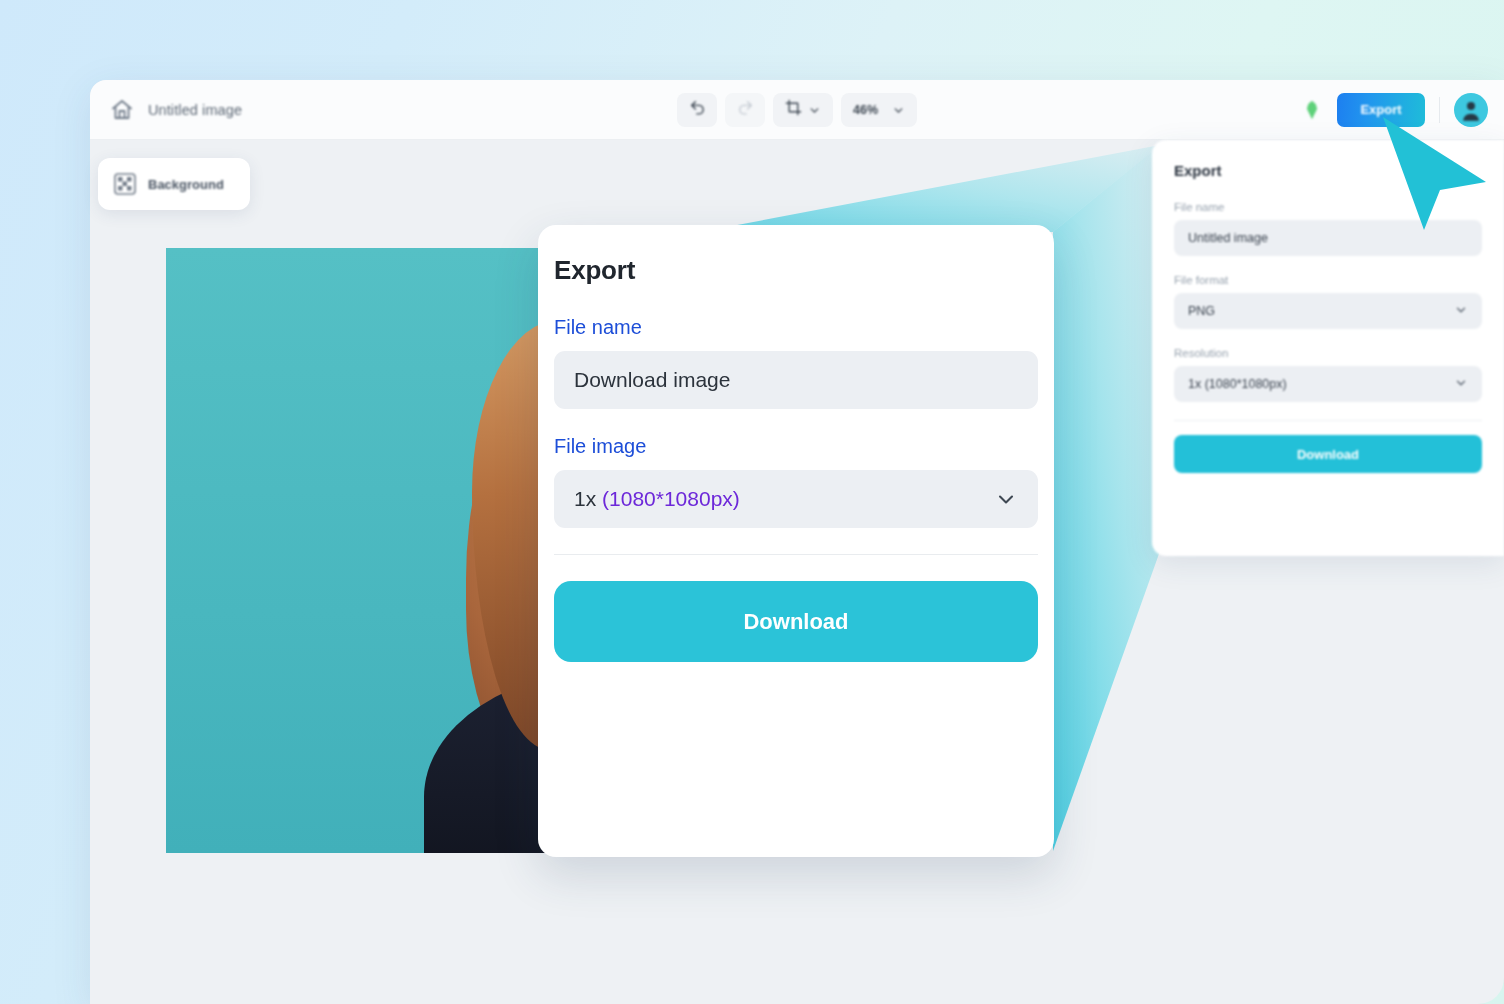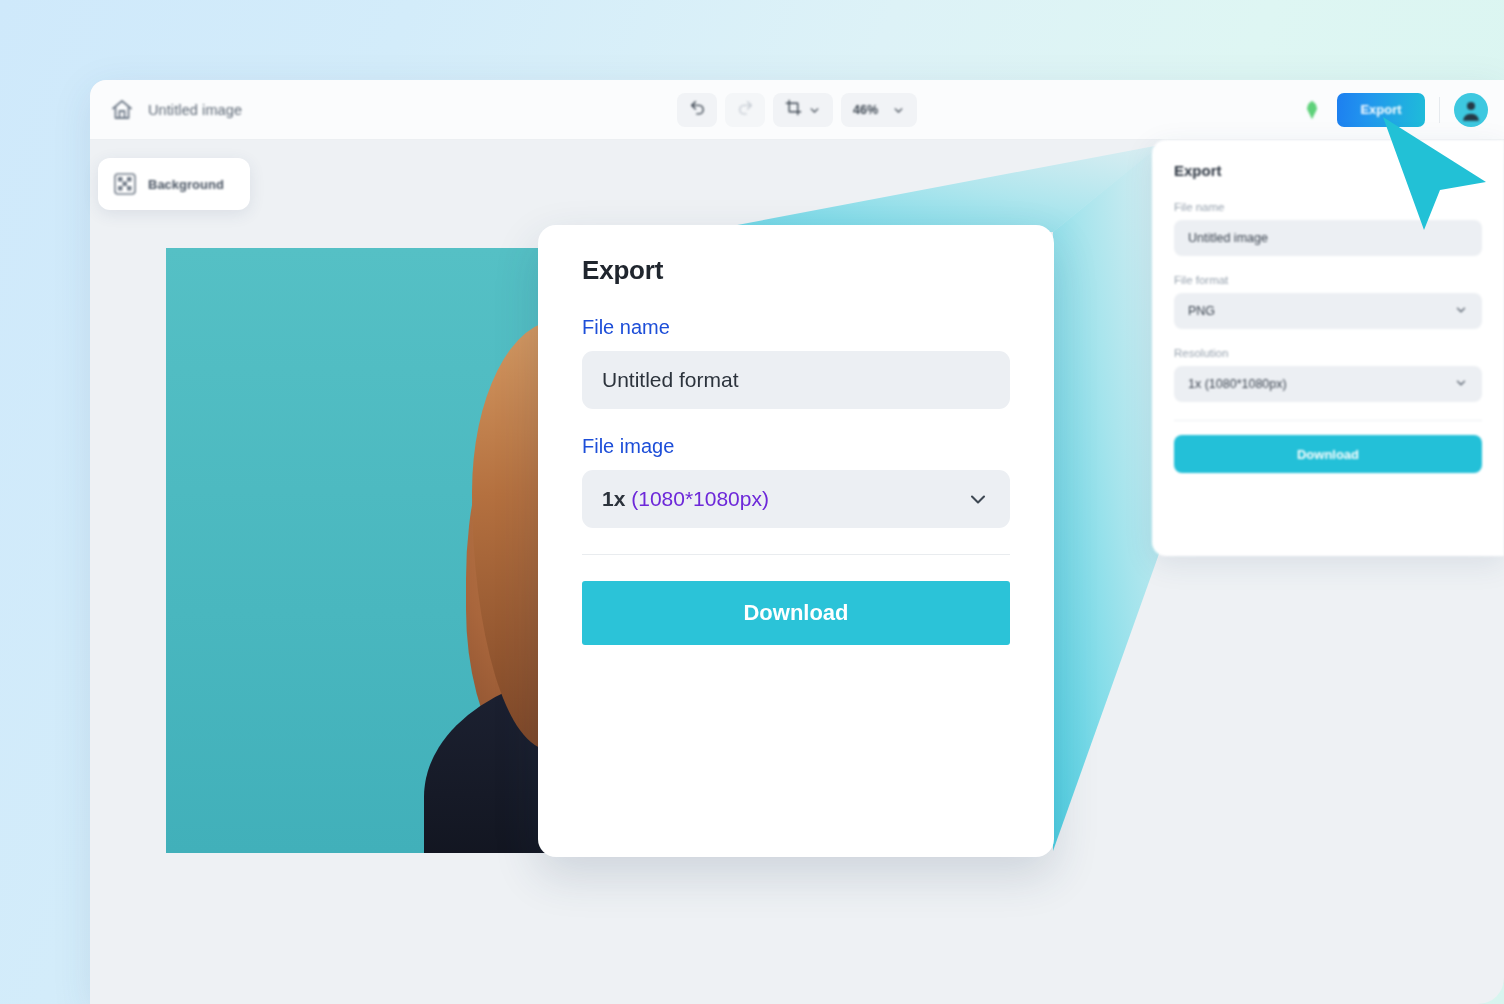--- a/index.html
+++ b/index.html
@@ -187,41 +187,41 @@
     display: flex; align-items: center; justify-content: center;
     color: #fff; font-size: 13px; font-weight: 700;
   }
 
   
   .popup {
     position: absolute; left: 538px; top: 225px;
     width: 516px; height: 632px;
     background: #fff; border-radius: 18px;
     box-shadow: 0 18px 46px rgba(35,62,95,.16);
-    padding: 30px 44px;
+    padding: 30px 16px;
   }
   .popup-title {
     font-size: 26px; font-weight: 700; color: #20262e;
     letter-spacing: -.2px; margin-bottom: 30px;
   }
   .popup-label {
     font-size: 20px; color: #1d4ed8; margin-bottom: 12px; font-weight: 400;
   }
   .popup-field {
     height: 58px; background: #eceff3; border-radius: 11px;
     display: flex; align-items: center; justify-content: space-between;
     padding: 0 20px; margin-bottom: 26px;
   }
   .popup-field .val { font-size: 21px; color: #2c333c; }
-  .res-strong { color: #2c333c; font-weight: 700; }
+  .res-strong { color: #2c333c; font-weight: 400; }
   .res-rest { color: #6d28d9; }
   .chev-lg { width: 24px; height: 24px; color: #3c4personally; }
   .popup-hr { height: 1px; background: #e9ecef; margin: 6px 0 26px; }
   .dl-btn {
-    height: 64px; background: #2bc3d8; border-radius: 3px;
+    height: 81px; background: #2bc3d8; border-radius: 17px;
     display: flex; align-items: center; justify-content: center;
     color: #fff; font-size: 22px; font-weight: 700; border: none;
     cursor: pointer; width: 100%;
   }
 
   
   .cursor { position: absolute; left: 1378px; top: 112px; width: 120px; height: 120px; pointer-events: none; }
 </style>
 </head>
 <body>
@@ -377,21 +377,21 @@
     <div class="mini-dl">
       <span>Download</span>
     </div>
   </div>
 
   <div class="popup">
     <div class="popup-title">Export</div>
 
     <div class="popup-label">File name</div>
     <div class="popup-field">
-      <span class="val" placeholder="Untitled image">Untitled format</span>
+      <span class="val" placeholder="Untitled image">Download image</span>
     </div>
 
     <div class="popup-label">File image</div>
 
     <div class="popup-field">
       <span class="val">
         <span class="res-strong">1x</span>
         <span class="res-rest">(1080*1080px)</span>
       </span>
       <span class="chev-lg">

